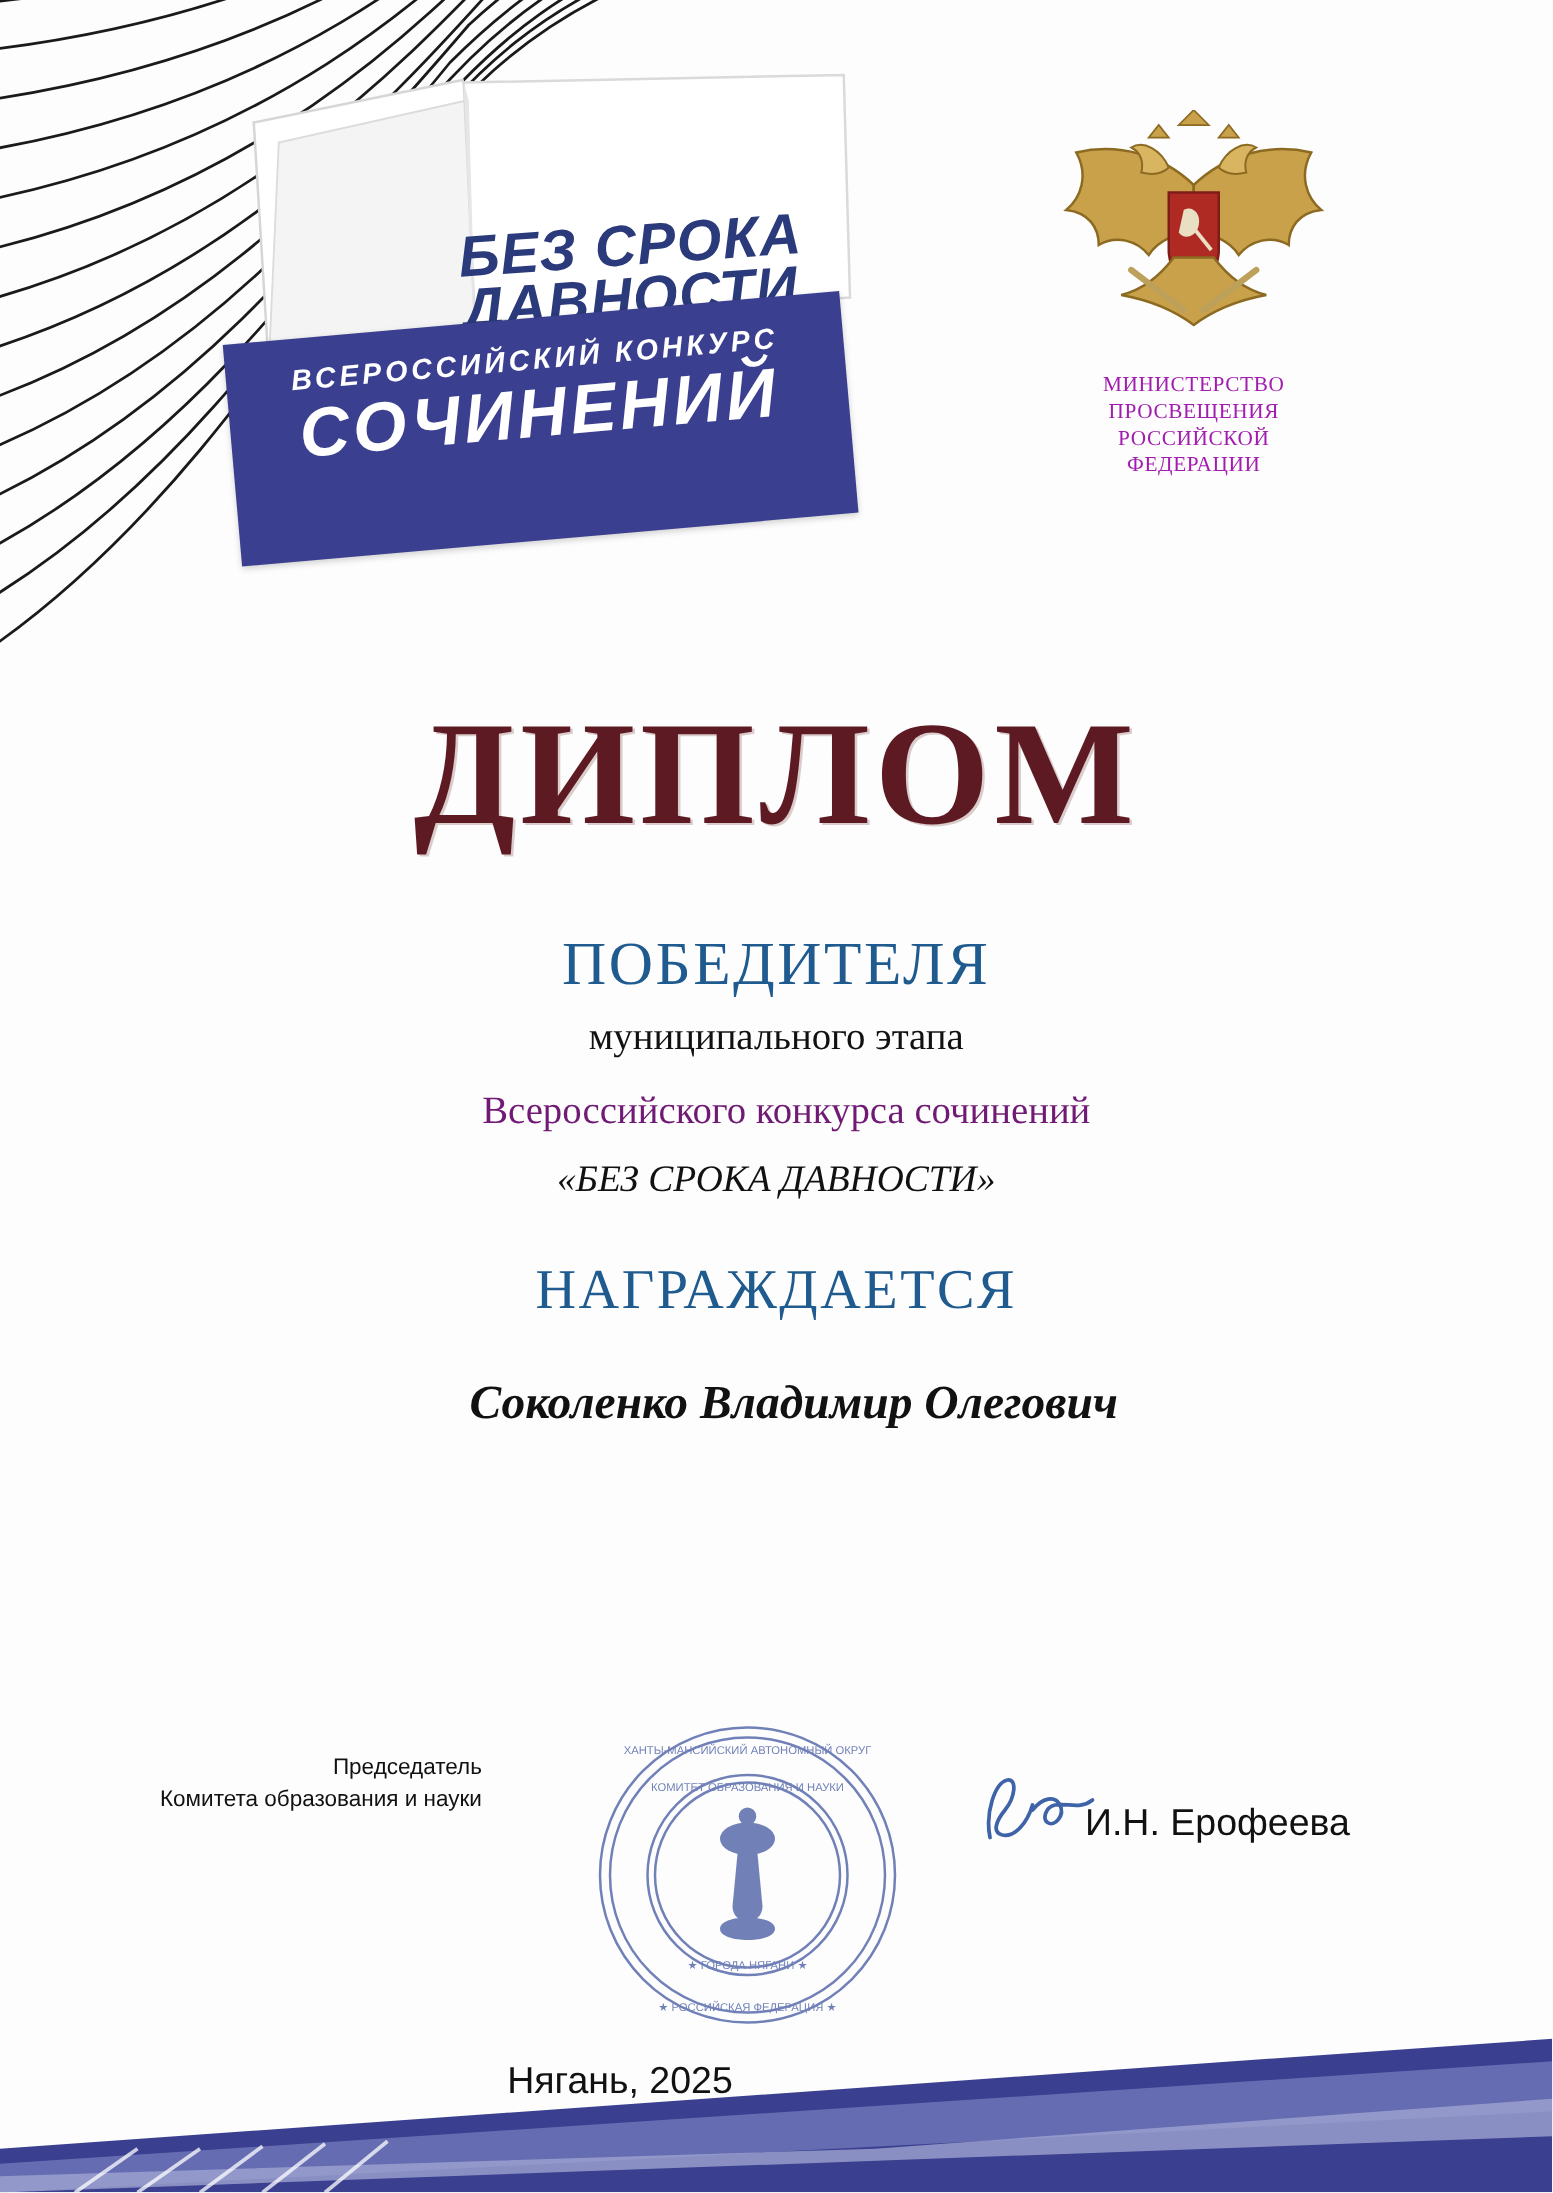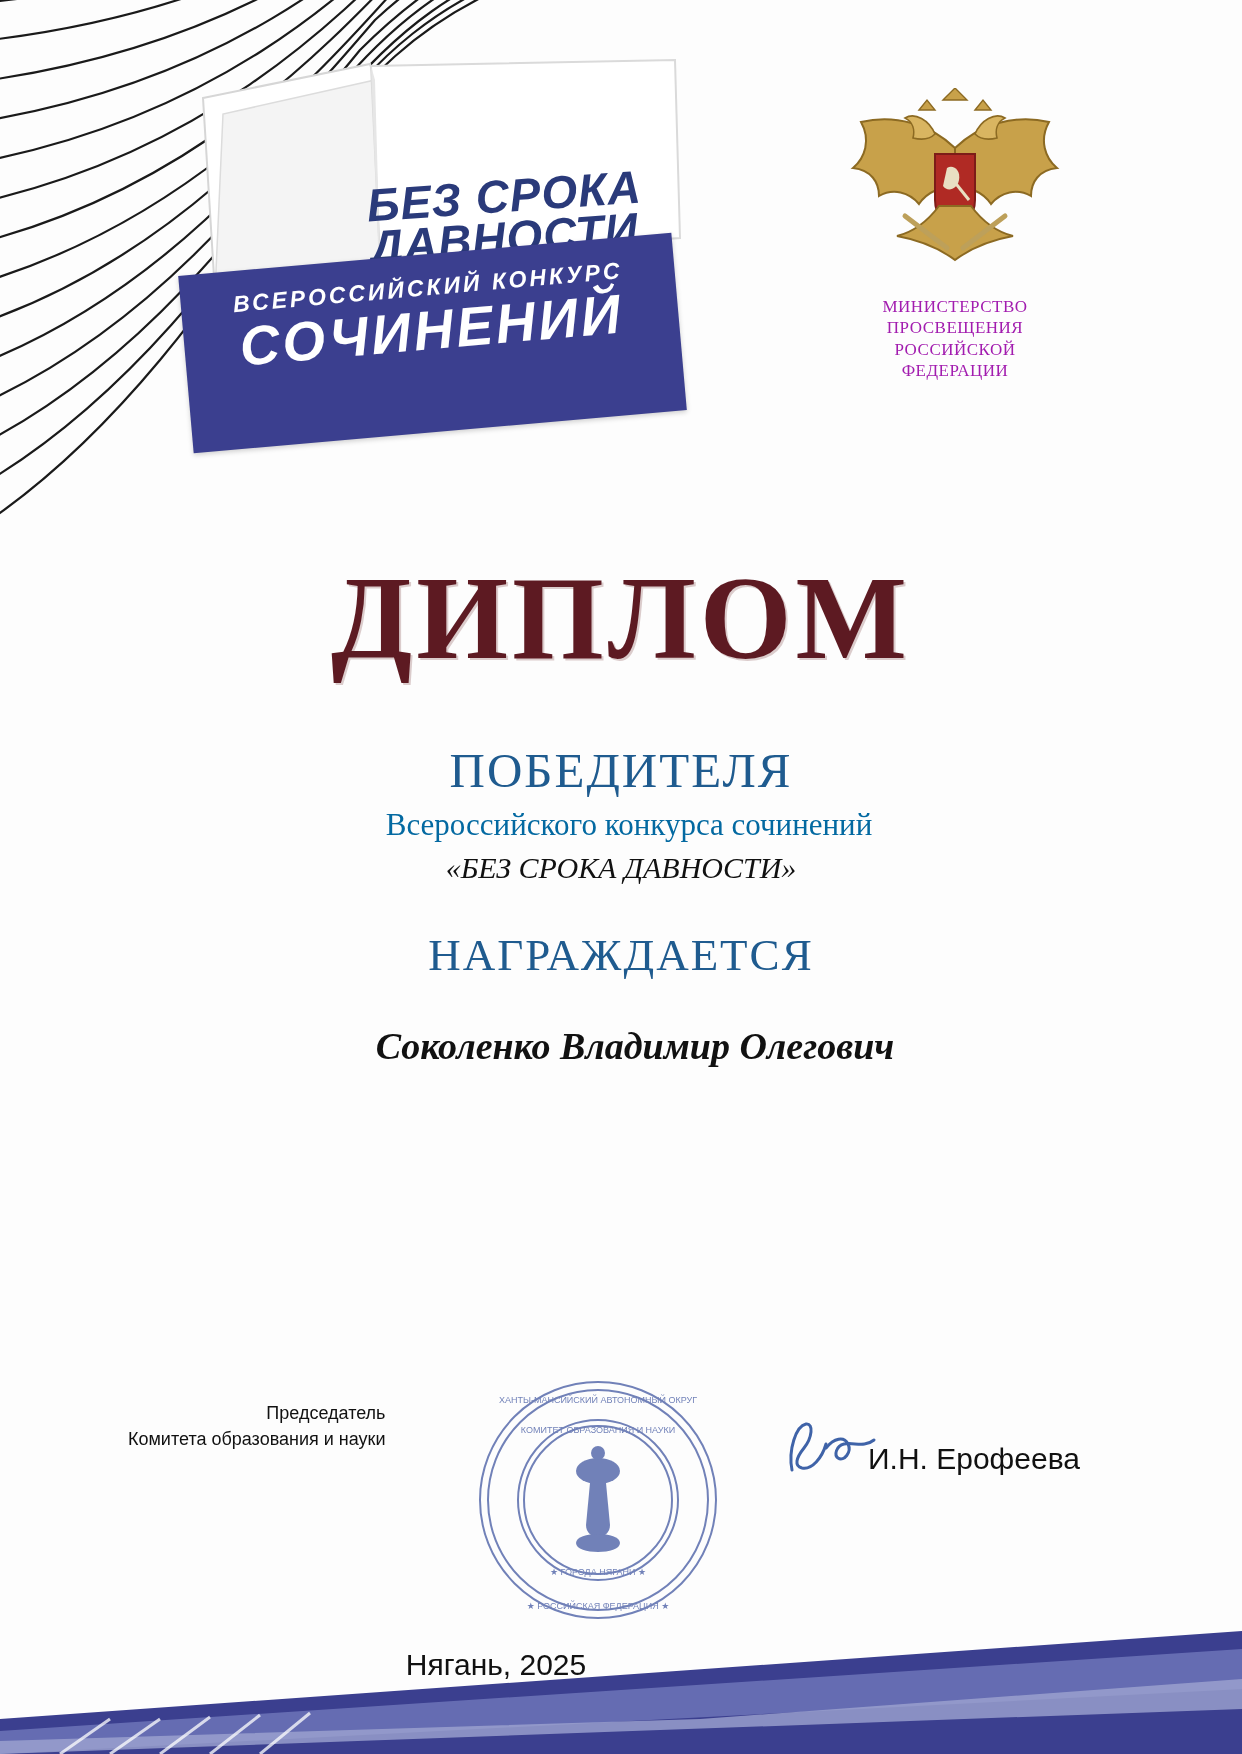--- a/index.html
+++ b/index.html
@@ -153,27 +153,27 @@
     letter-spacing: 2px;
     color: #1f5b8f;
     line-height: 1;
   }
   .stage-line {
     margin-top: 16px;
     font-size: 31px;
     color: #111;
   }
   .contest-line {
-    margin-top: 12px;
+    margin-top: 23px;
     font-size: 31px;
-    color: #0369a1;
+    color: #701a75;
     padding-left: 16px;
   }
   .contest-name {
-    margin-top: 8px;
+    margin-top: 21px;
     font-size: 30px;
     font-style: italic;
     color: #111;
   }
   .awarded-word {
     margin-top: 48px;
     font-family: "Liberation Serif", serif;
     font-size: 45px;
     letter-spacing: 2px;
     color: #1f5b8f;
@@ -315,20 +315,21 @@
       <div>МИНИСТЕРСТВО</div>
       <div>ПРОСВЕЩЕНИЯ</div>
       <div>РОССИЙСКОЙ</div>
       <div>ФЕДЕРАЦИИ</div>
     </div>
   </div>
 
   <div class="center-col">
     <div class="diploma-word">ДИПЛОМ</div>
     <div class="winner-word">ПОБЕДИТЕЛЯ</div>
+    <div class="stage-line">муниципального этапа</div>
     <div class="contest-line">Всероссийского конкурса сочинений</div>
     <div class="contest-name">«БЕЗ СРОКА ДАВНОСТИ»</div>
     <div class="awarded-word">НАГРАЖДАЕТСЯ</div>
     <div class="recipient">Соколенко Владимир Олегович</div>
   </div>
 
   <div class="sign-block">
     <div class="sign-text">
       <div>Председатель</div>
       <div>Комитета образования и науки</div>

